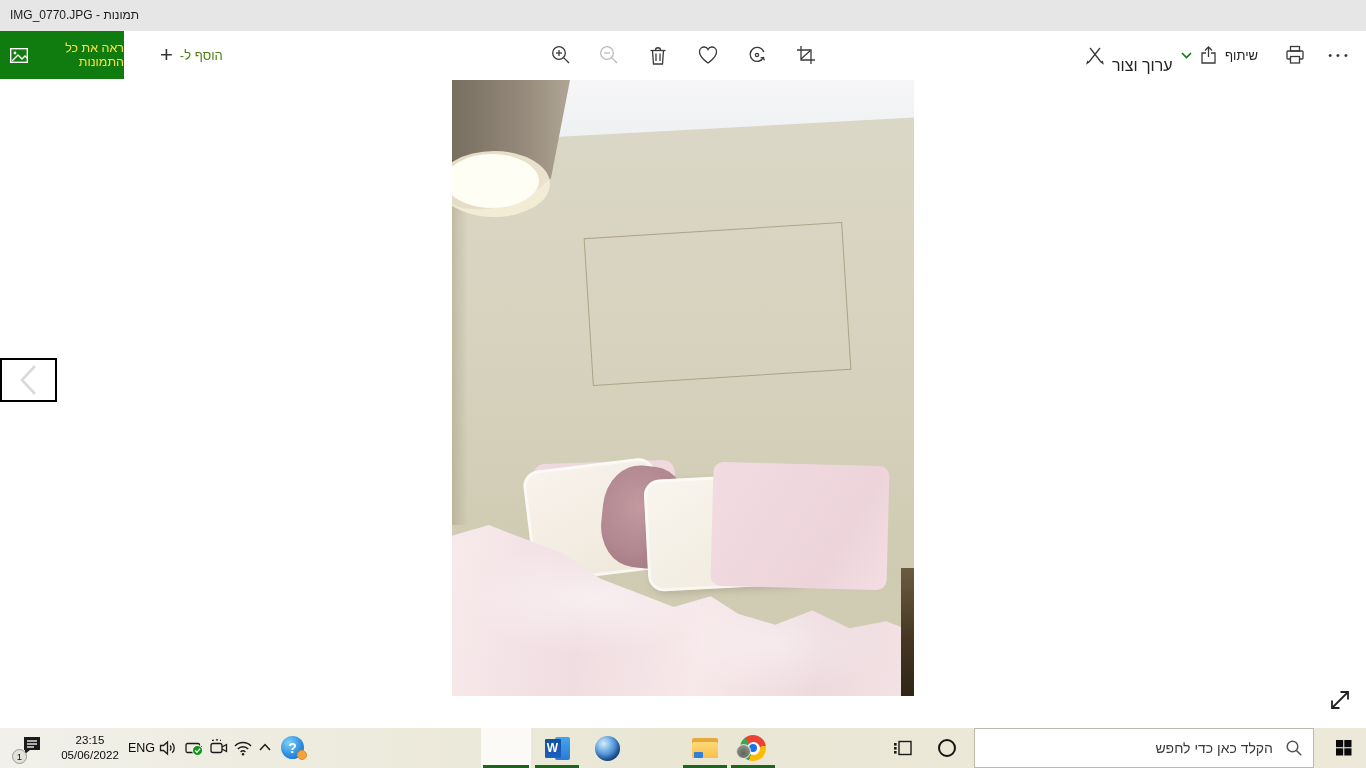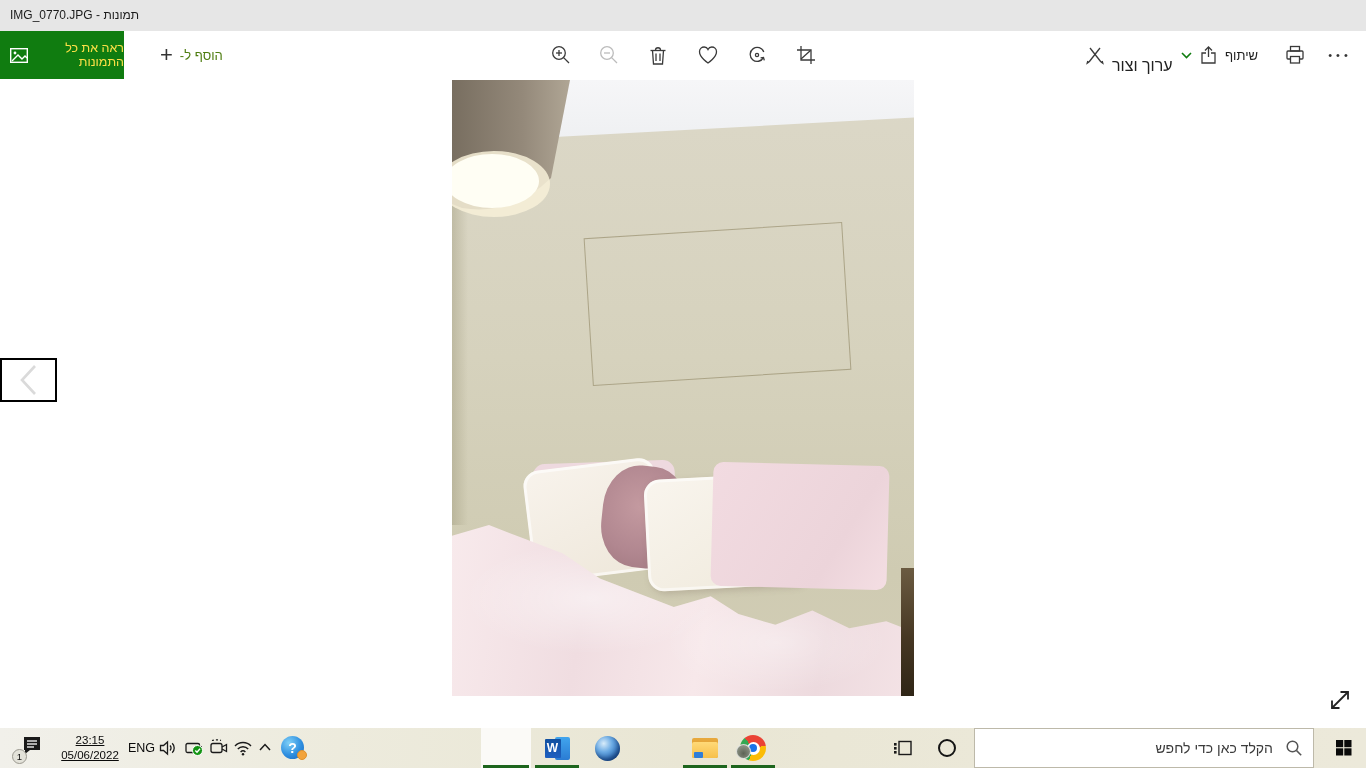--- a/index.html
+++ b/index.html
@@ -56,21 +56,21 @@
   .bedframe-dark{left:449px;top:488px;width:13px;height:128px;background:linear-gradient(180deg,#6b5b41,#463723 55%,#2f2516);}
 
   .nav-prev{left:0;top:358px;width:57px;height:44px;background:#fff;border:2px solid #000;box-sizing:border-box;
     display:flex;align-items:center;justify-content:center;cursor:pointer;}
   .fullscreen{left:1326px;top:686px;width:30px;height:30px;cursor:pointer;}
 
   
   .taskbar{left:0;top:728px;width:1366px;height:40px;
     background:linear-gradient(90deg,#f1f0ea 0%,#edebdd 25%,#e9e6d4 50%,#ebe8d8 72%,#ece9da 100%);}
   .tray-ic{top:9px;width:22px;height:22px;cursor:pointer;}
-  .clock{left:50px;top:5px;width:80px;text-align:center;font-size:11.5px;line-height:15px;color:#0a0a0a;cursor:pointer;text-decoration:underline;}
+  .clock{left:50px;top:5px;width:80px;text-align:center;font-size:11.5px;line-height:15px;color:#0a0a0a;cursor:pointer;}
   .lang{left:128px;top:0;height:40px;line-height:40px;font-size:12.5px;color:#0a0a0a;cursor:pointer;}
   .badge1{left:12px;top:21px;width:15px;height:15px;border-radius:50%;background:rgba(226,224,216,.95);border:1px solid #9a988f;
     font-size:9.5px;color:#111;display:flex;align-items:center;justify-content:center;box-sizing:border-box;}
   .helpbtn{left:281px;top:8px;width:23px;height:23px;border-radius:50%;
     background:radial-gradient(circle at 35% 30%,#7fd0f7,#2f8fe0 55%,#1565c0);
     color:#fff;font-weight:bold;font-size:14px;display:flex;align-items:center;justify-content:center;cursor:pointer;}
   .helpbadge{left:297px;top:22px;width:10px;height:10px;border-radius:50%;background:#f2a33c;border:1px solid #e0912b;box-sizing:border-box;}
   .appbtn{top:0;width:48px;height:40px;display:flex;align-items:center;justify-content:center;cursor:pointer;}
   .appbtn .under{position:absolute;left:2px;right:2px;bottom:0;height:3px;background:#1d651d;}
   .active-app{left:481px;width:50px;background:rgba(255,255,255,.78);}

